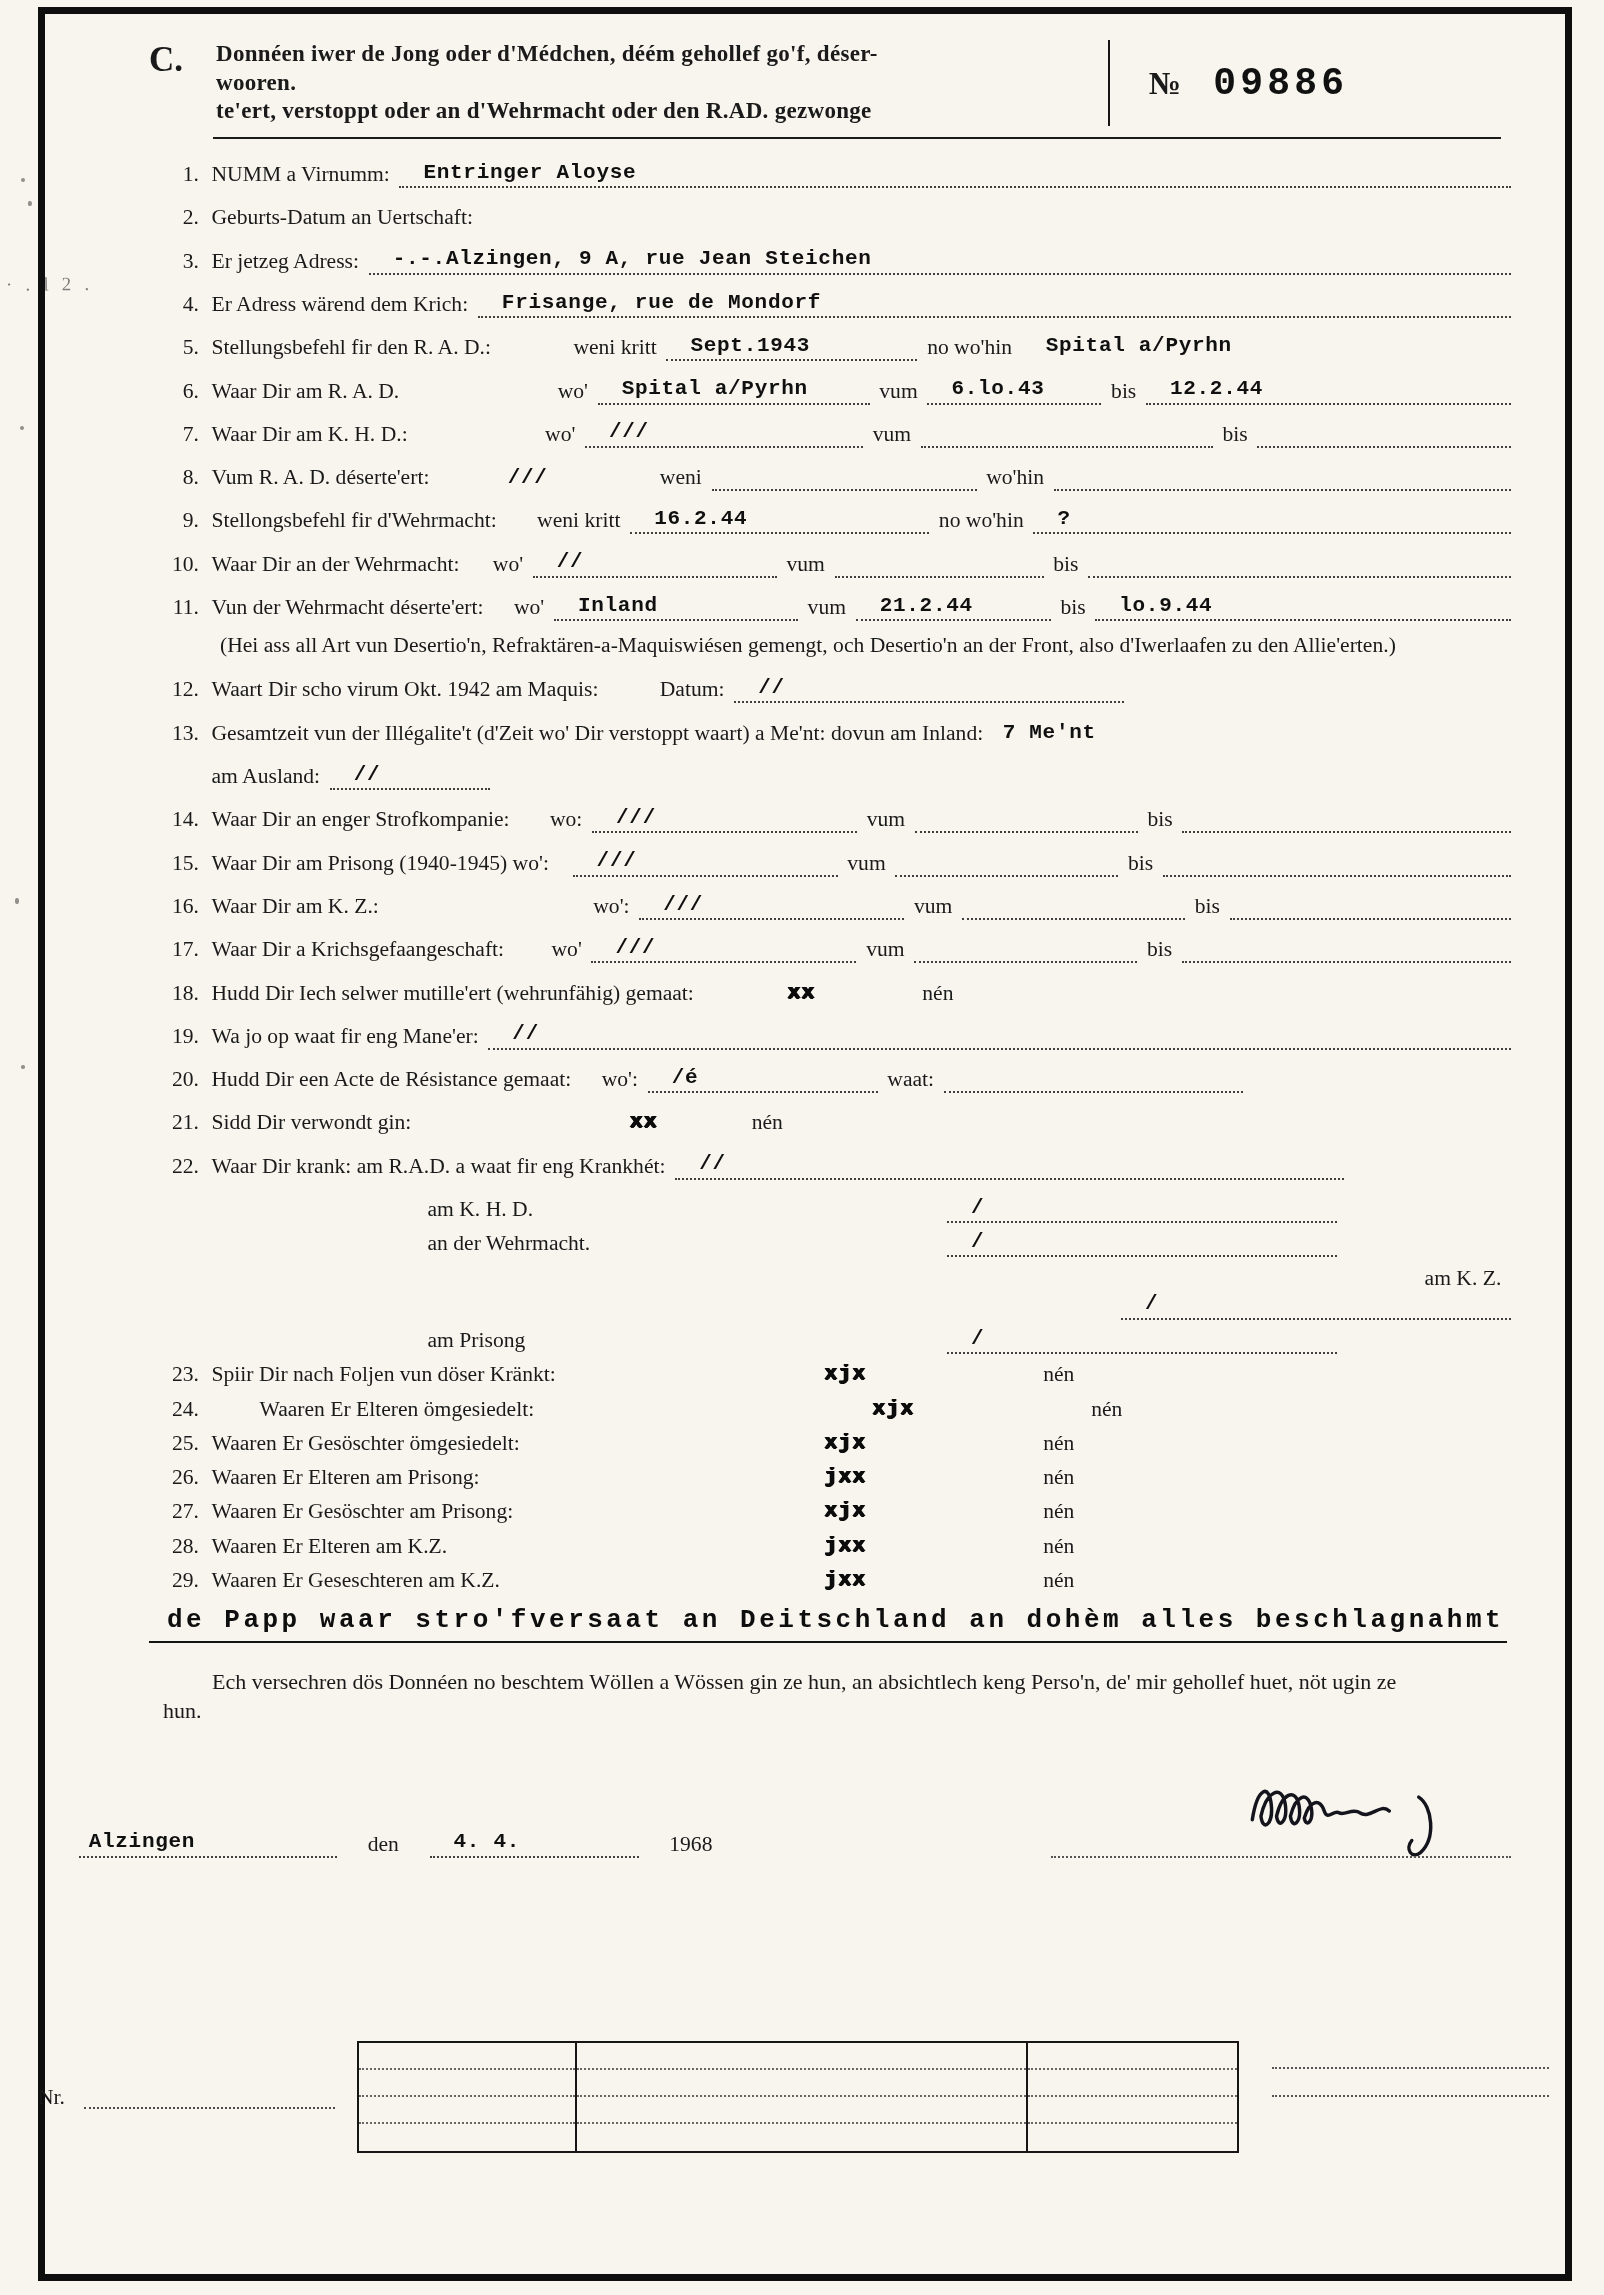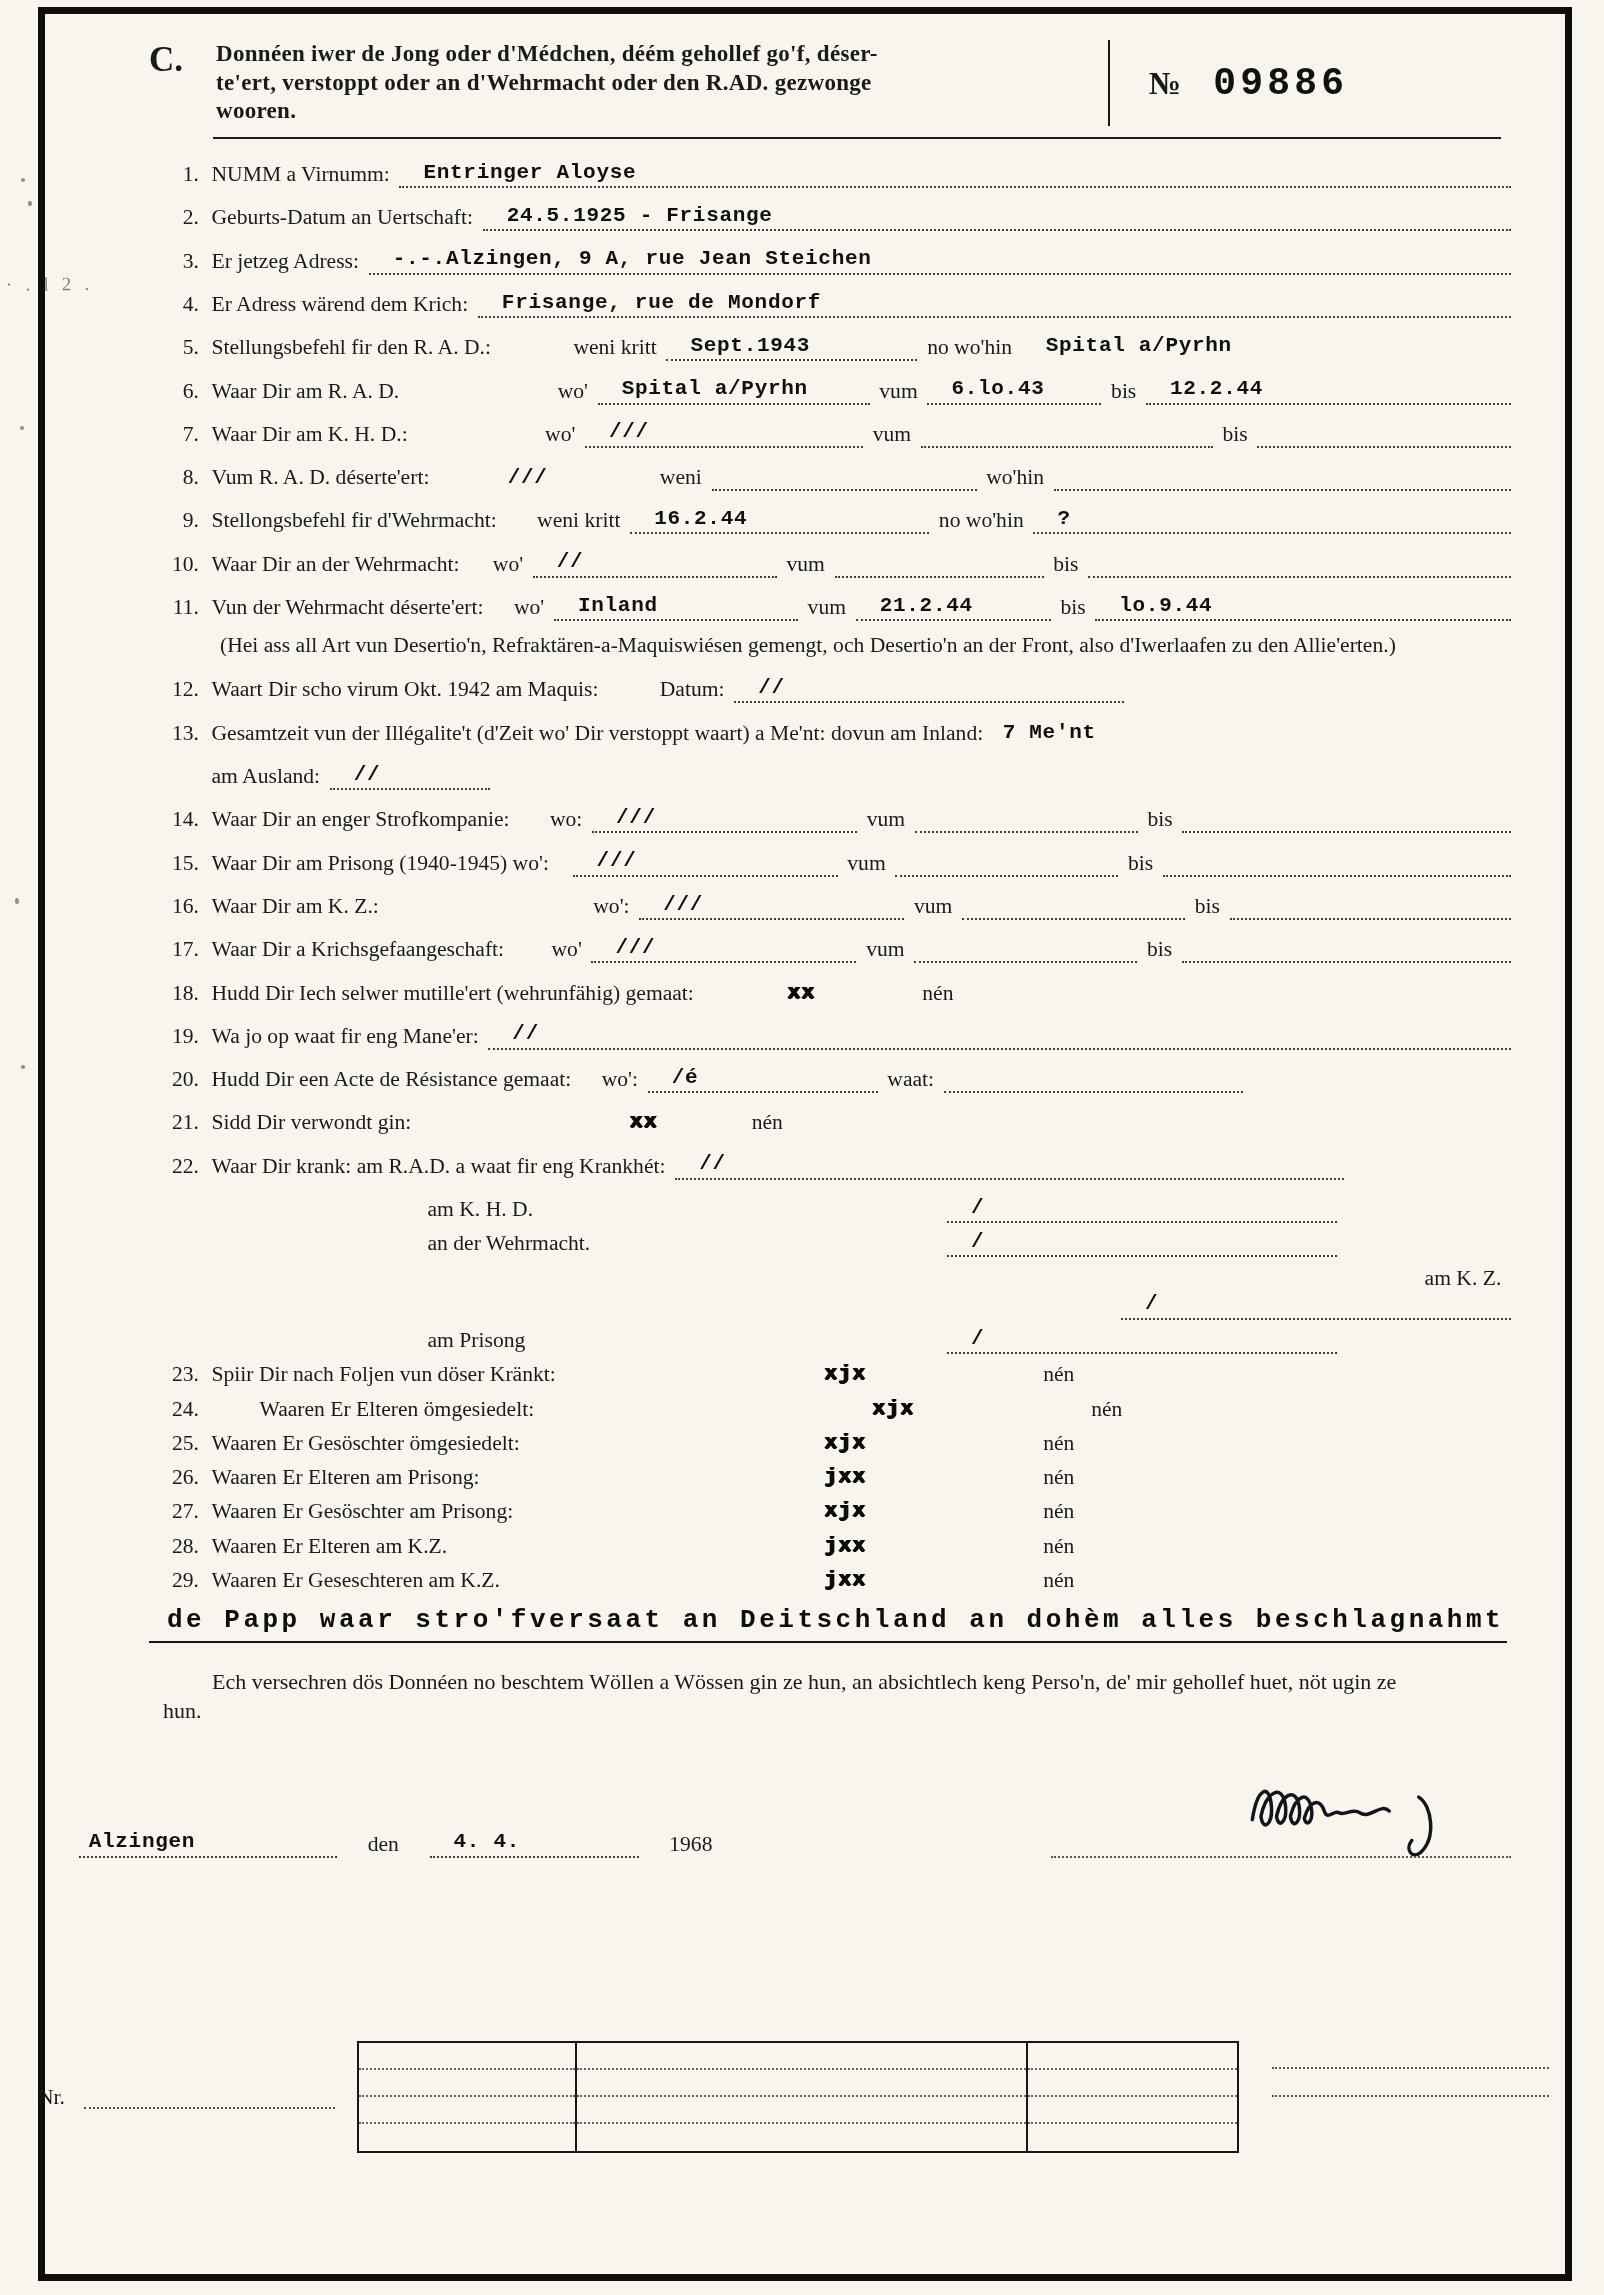--- a/index.html
+++ b/index.html
@@ -105,22 +105,22 @@
   <div class="speck s4"></div>
   <div class="speck s5"></div>
 
   <div class="frame">
     <div class="content">
 
       <div class="hdr">
         <div class="section-letter">C.</div>
         <div class="hdr-desc">
           <div>Donnéen iwer de Jong oder d'Médchen, déém gehollef go'f, déser-</div>
+          <div>wooren.</div>
           <div>te'ert, verstoppt oder an d'Wehrmacht oder den R.AD. gezwonge</div>
-          <div>wooren.</div>
         </div>
         <div class="hdr-right">
           <span class="no-sign">№</span>
           <span class="no-value">09886</span>
         </div>
       </div>
       <div class="hdr-rule"></div>
 
       <div class="rows">
           <div class="form-row">
@@ -129,23 +129,20 @@
               <span class="lbl">NUMM a Virnumm:</span>
               <span class="fill" style="flex-grow: 1;">
                 <span class="typed">Entringer Aloyse</span>
               </span>
             </span>
           </div>
           <div class="form-row">
             <span class="row-num">2.</span>
             <span class="row-body">
               <span class="lbl">Geburts-Datum an Uertschaft:</span>
-              <span class="fill" style="flex-grow: 1;">
-                <span class="typed">24.5.1925 - Frisange</span>
-              </span>
             </span>
           </div>
           <div class="form-row">
             <span class="row-num">3.</span>
             <span class="row-body">
               <span class="lbl">Er jetzeg Adress:</span>
               <span class="fill" style="flex-grow: 1;">
                 <span class="typed">-.-.Alzingen, 9 A, rue Jean Steichen</span>
               </span>
             </span>

